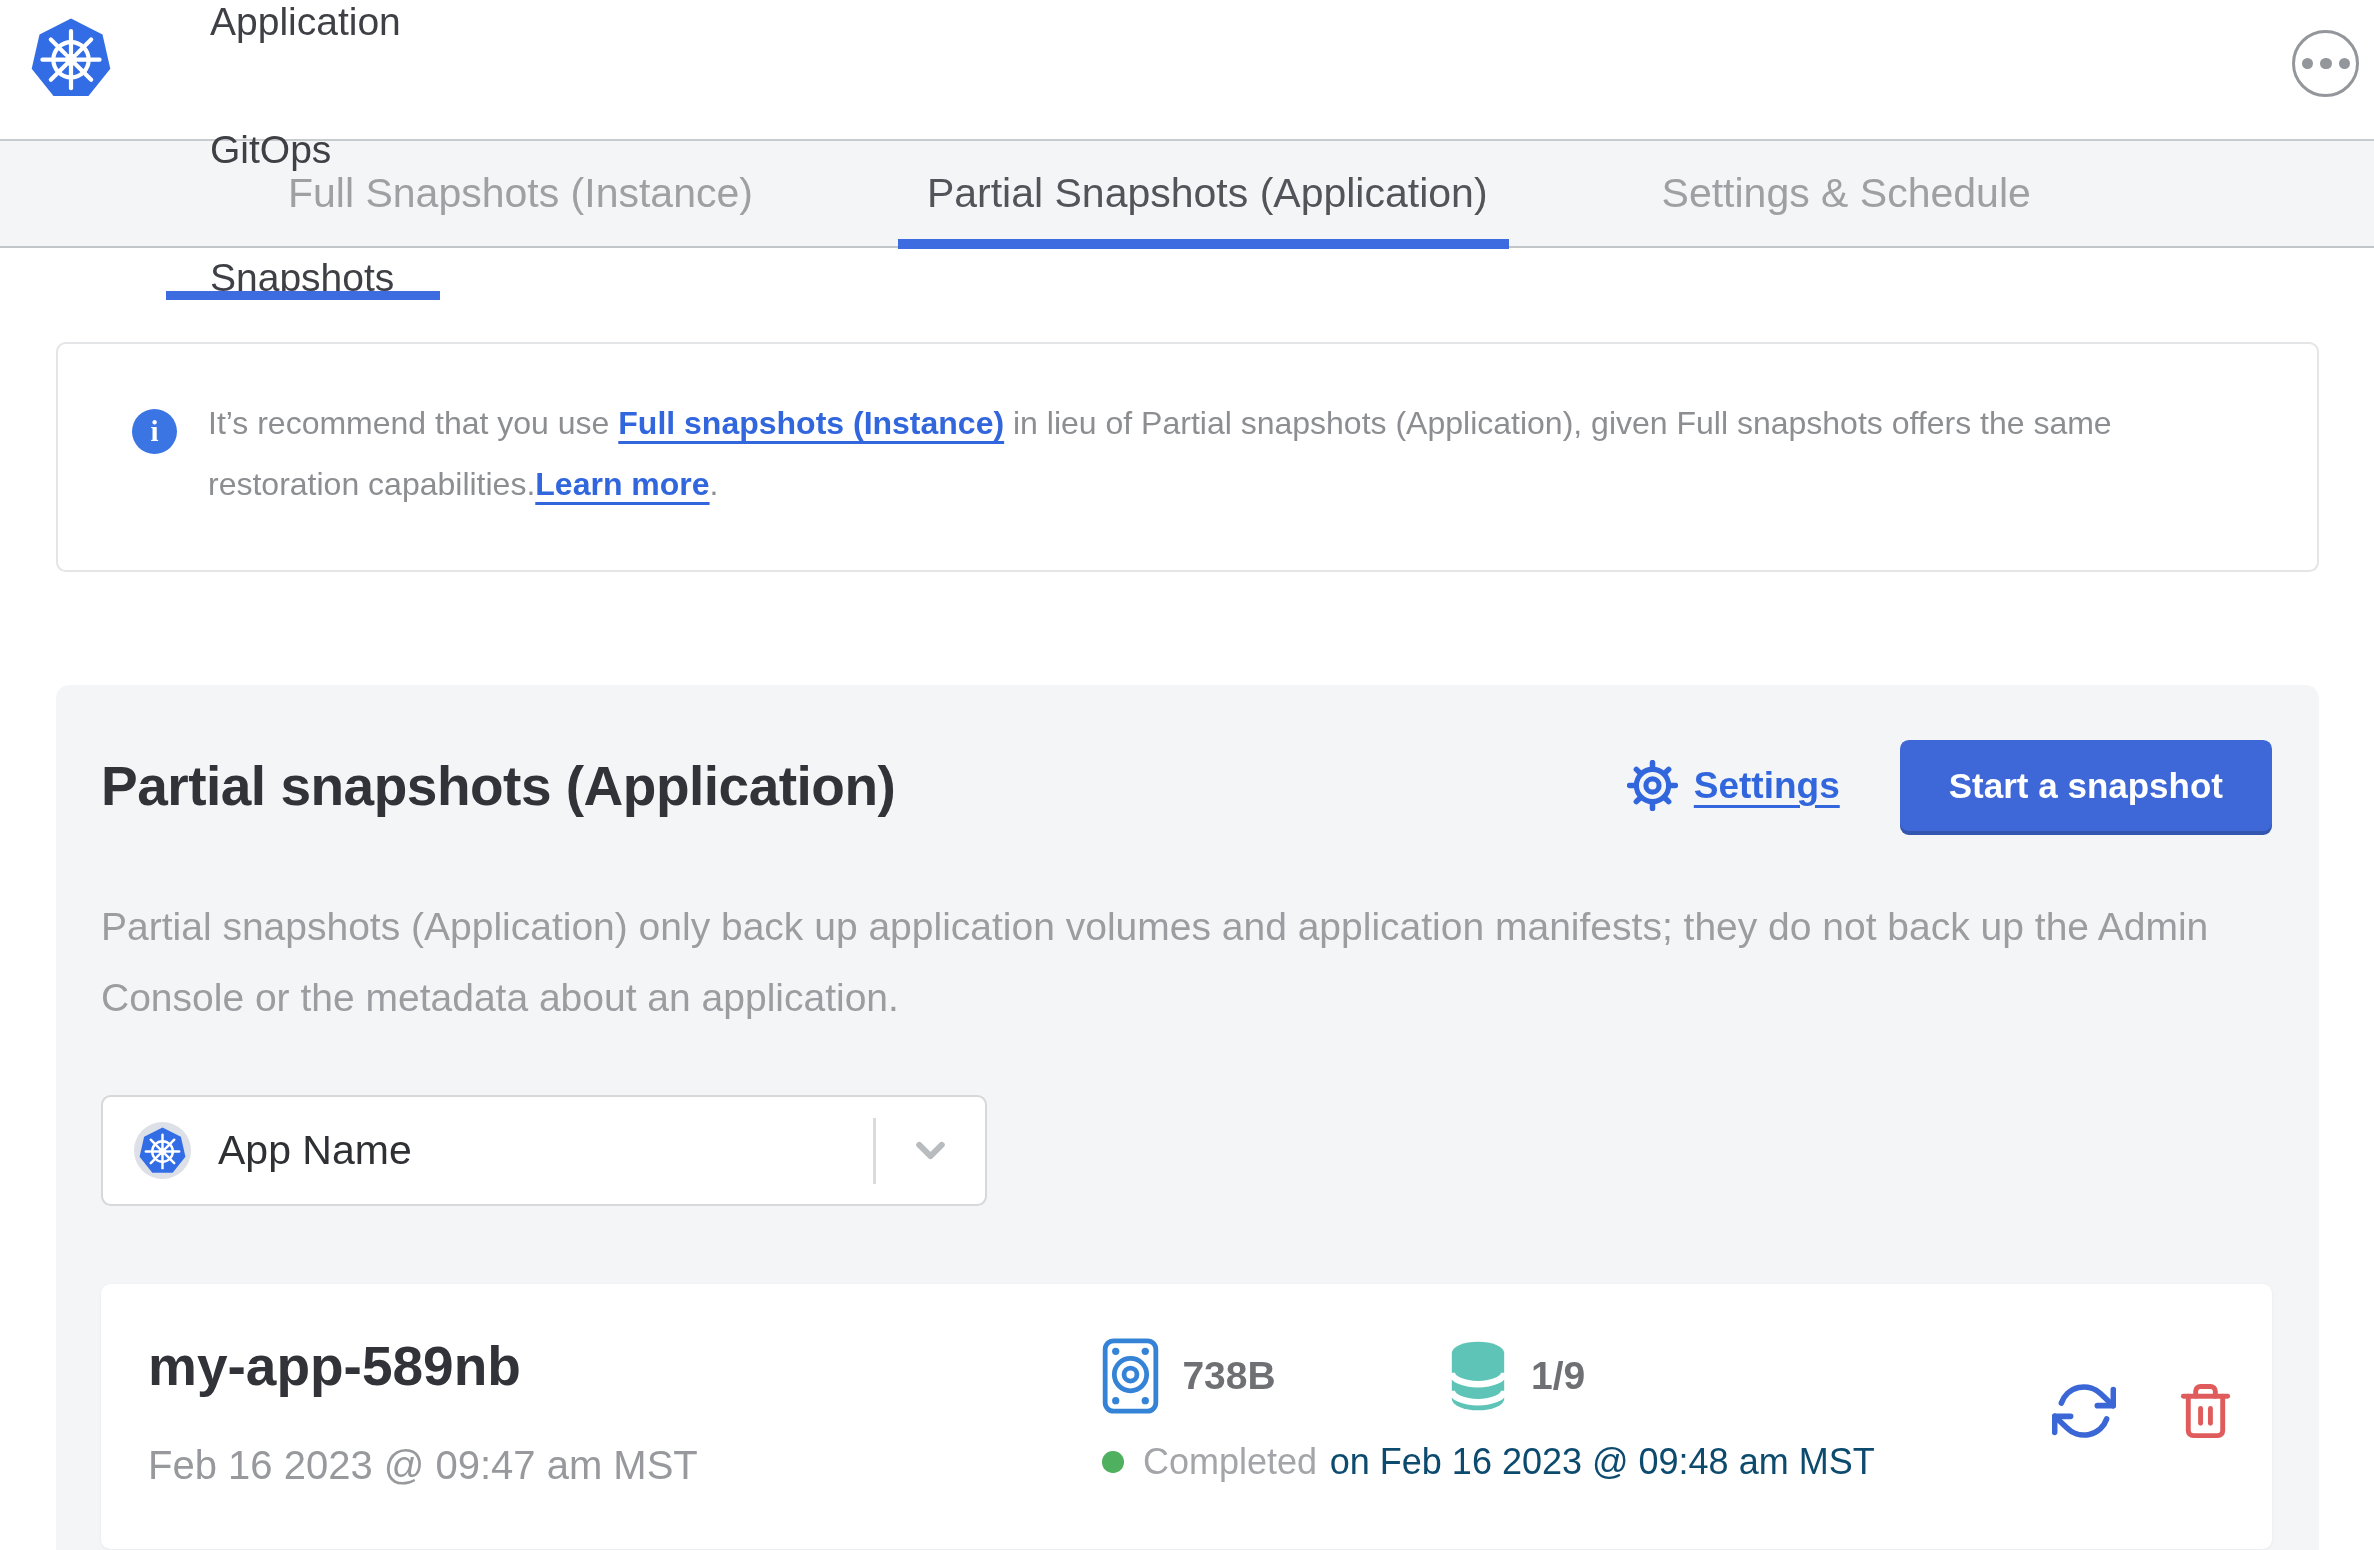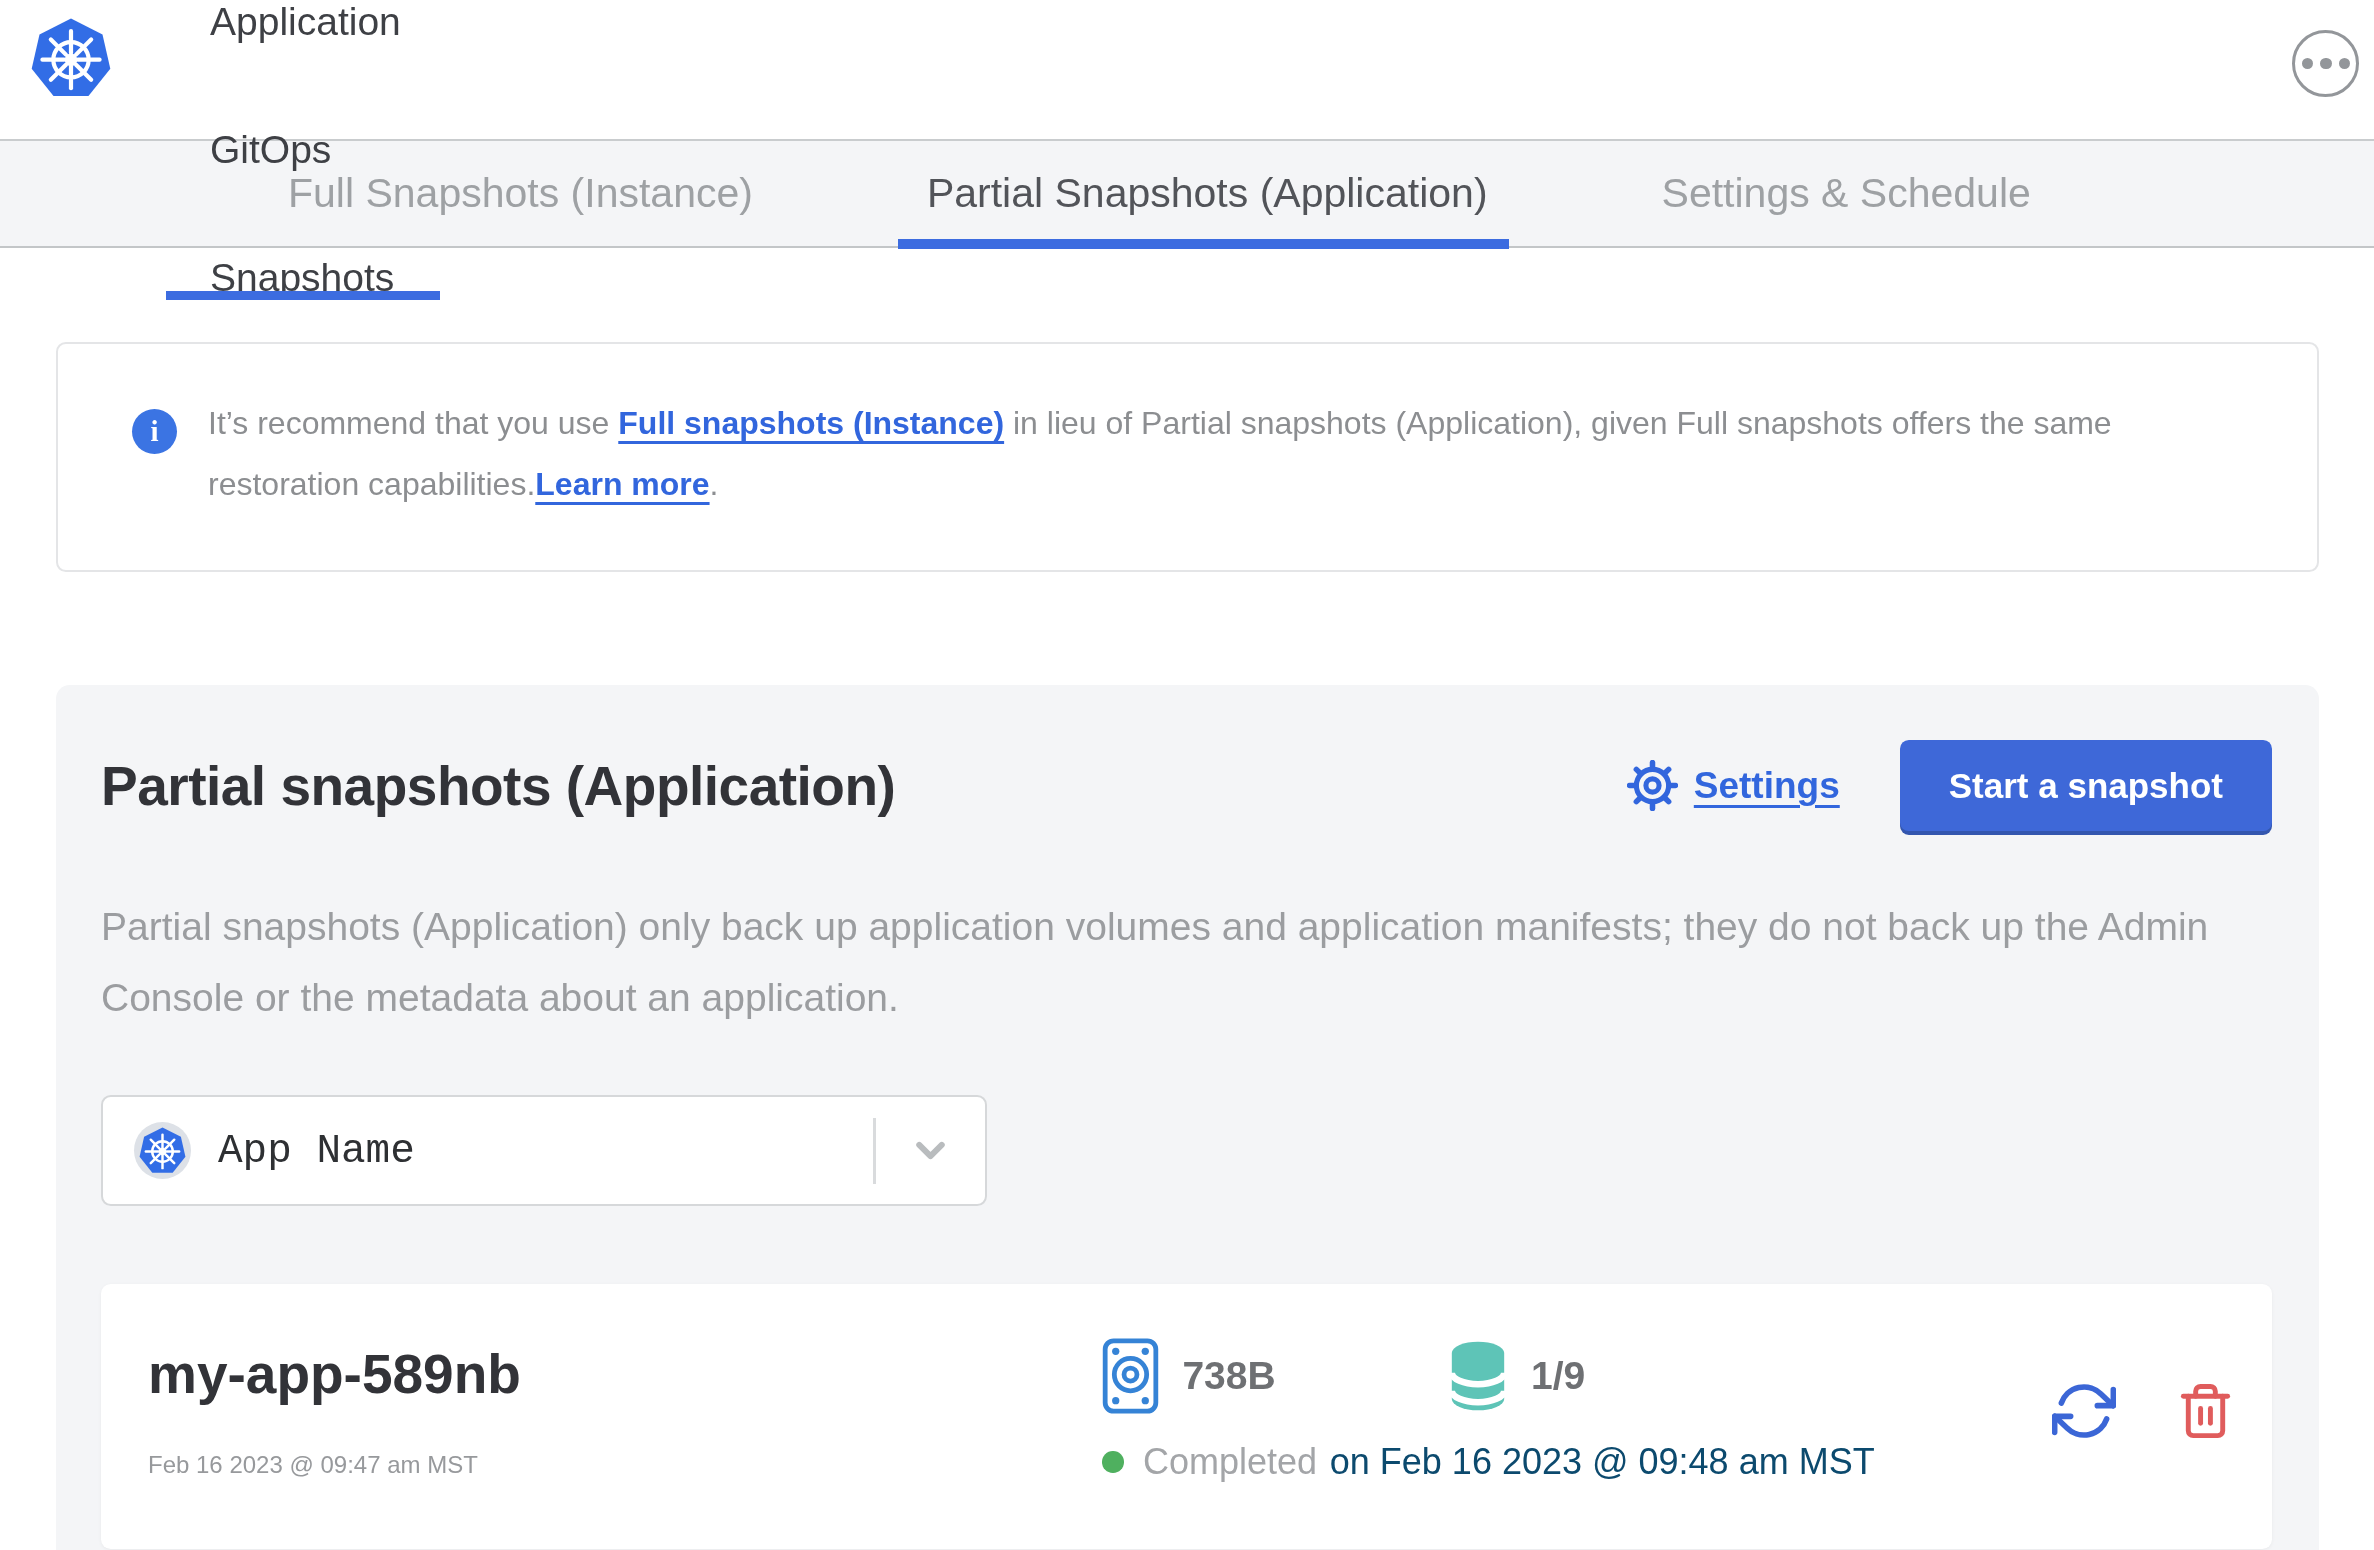--- a/index.html
+++ b/index.html
@@ -48,35 +48,35 @@
   .settings-link { display:flex; align-items:center; gap:15.6px; cursor:pointer; }
   .settings-link .lbl { color:#3266dd; font-weight:700; font-size:37px; text-decoration:underline;
            text-decoration-thickness:2.9px; text-underline-offset:6.8px; }
   .start-btn { background:#3e68d8; border:none; border-radius:8.8px; cursor:pointer;
            box-shadow:0 3.9px 0 #3356ae; padding:0 49px; height:91px;
            color:#fff; font-weight:700; font-size:35px; font-family:inherit; }
   .panel-desc { margin-top:60px; font-size:39px; line-height:71px; color:#9b9da0; max-width:2155px; }
 
   
   .app-select { margin-top:62px; width:886px; height:111px; background:#fff;
-           border:2px solid #d6d8da; border-radius:9.8px; display:flex; align-items:center; cursor:pointer;font-family:Liberation Mono, monospace; }
+           border:2px solid #d6d8da; border-radius:9.8px; display:flex; align-items:center; cursor:pointer; }
   .k8s-badge { flex:none; margin-left:31px; width:57px; height:57px; border-radius:50%;
            background:#dde1e7; display:flex; align-items:center; justify-content:center; }
   .k8s-badge svg { width:49px; height:51px; }
   .app-select .val { margin-left:27px; font-size:41px; font-weight:500; color:#2e3033; }
   .select-divider { margin-left:auto; width:2.9px; height:66px; background:#d9dbdd; }
   .chevron-wrap { width:109px; display:flex; align-items:center; justify-content:center; }
 
   
   .snap-row { margin-top:78px; background:#fff; border-radius:9.8px; height:265px;
            display:flex; align-items:center; padding:0 37px 12px 47px;
            box-shadow:0 1px 3.9px rgba(0,0,0,0.05); }
   .col-main { width:954px; display:flex; flex-direction:column; gap:45px; }
   .snap-name { font-size:55px; font-weight:700; color:#323338; cursor:pointer; }
-  .snap-date { font-size:24px; font-weight:500; color:#97999c; }
+  .snap-date { font-size:40px; font-weight:500; color:#97999c; }
   .col-meta { display:flex; flex-direction:column; gap:27px;text-align:right; }
   .meta-top { display:flex; align-items:center; }
   .size-group, .vol-group { display:flex; align-items:center; gap:23.4px; }
   .vol-group { margin-left:172px; }
   .meta-num { font-size:39px; font-weight:700; color:#6e7073; }
   .meta-bottom { display:flex; align-items:center; font-size:36px; font-weight:500; }
   .status-dot { width:21.5px; height:21.5px; border-radius:50%; background:#4fb05f; margin-right:19.5px; }
   .status-word { color:#a3a5a8; }
   .status-finished { color:#0c4a6e; margin-left:12.7px; }
   .col-actions { margin-left:auto; display:flex; align-items:center; gap:60px; }

